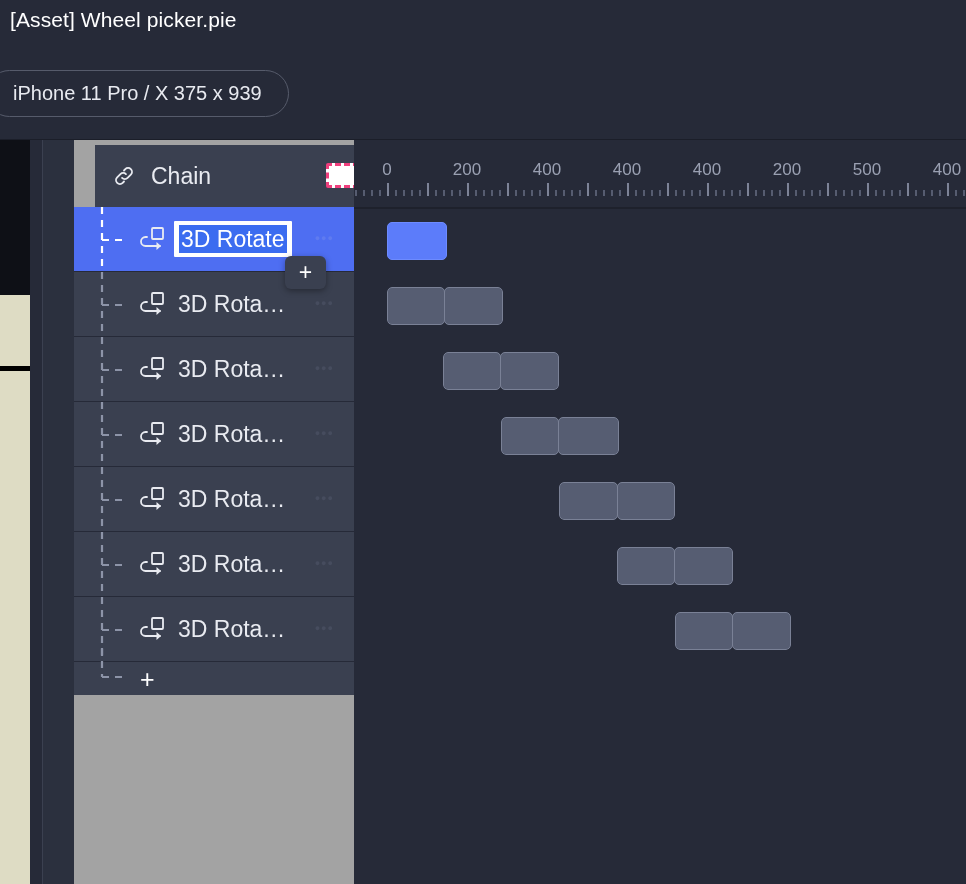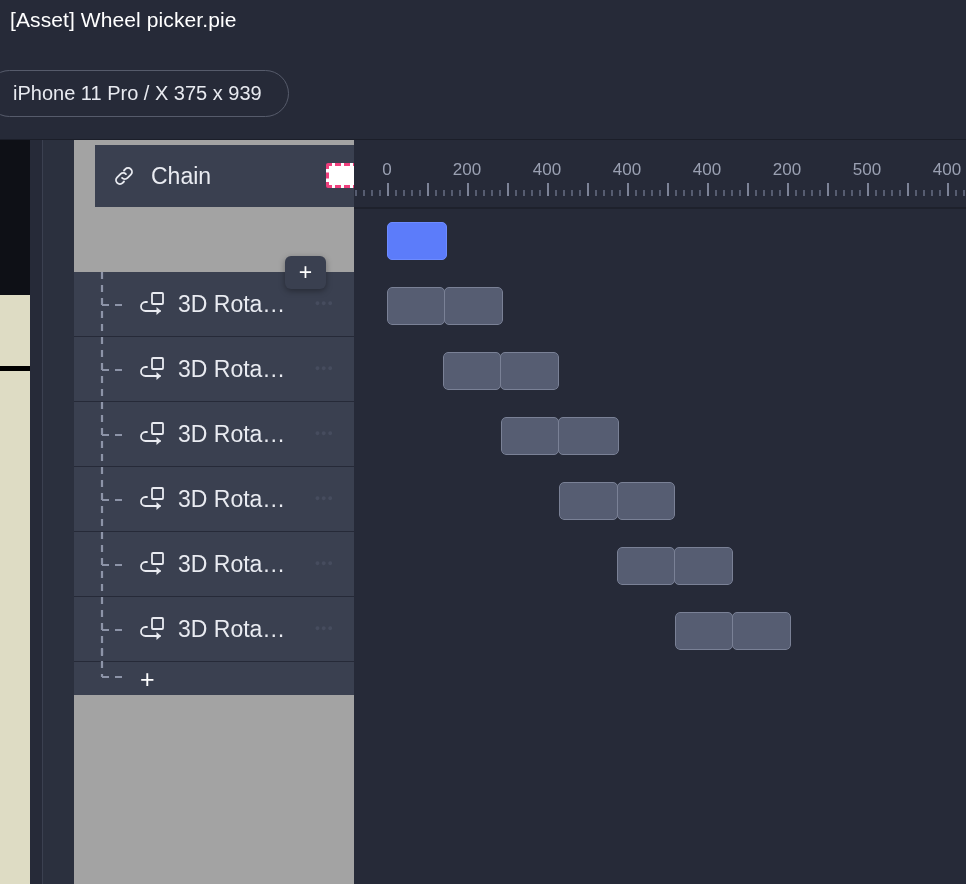--- a/index.html
+++ b/index.html
@@ -191,20 +191,35 @@
 
     <div class="chain-header">
       <svg class="chain-icon" viewBox="0 0 24 24" fill="none" stroke="#e9ebf1" stroke-width="1.7" stroke-linecap="round">
         <path d="M10.2 13.8a3.6 3.6 0 0 0 5.1 0l3-3a3.6 3.6 0 1 0-5.1-5.1l-1.2 1.2"></path>
         <path d="M13.8 10.2a3.6 3.6 0 0 0-5.1 0l-3 3a3.6 3.6 0 1 0 5.1 5.1l1.2-1.2"></path>
       </svg>
       <span class="chain-label">Chain</span>
       <div class="marching-rect"></div>
     </div>
 
+    <div class="row selected" style="top:67px;">
+      <svg class="tree" viewBox="0 0 34 65">
+        <path d="M6 0 V65" stroke="#ffffff" stroke-width="2.2" stroke-dasharray="7 6" fill="none"></path>
+        <path d="M6 33 H28" stroke="#ffffff" stroke-width="2.2" stroke-dasharray="7 6" fill="none"></path>
+      </svg>
+      <svg class="rot-icon" viewBox="0 0 30 30" fill="none" stroke="#e9ebf1" stroke-width="1.8">
+        <rect x="14" y="3" width="11" height="11" rx="1"></rect>
+        <path d="M22 21 H7.5a4.5 4.5 0 0 1 0-9H9" stroke-linecap="round"></path>
+        <path d="M18.5 17 L23 21 L18.5 25 Z" fill="#e9ebf1" stroke="none"></path>
+      </svg>
+      <div class="name-editor">
+        <span class="sel-text">3D Rotate</span>
+      </div>
+      <span class="row-dots">●●●</span>
+    </div>
 
     <div class="row" style="top:132px;">
       <svg class="tree" viewBox="0 0 34 65">
         <path d="M6 0 V65" stroke="#8d94a8" stroke-width="2.2" stroke-dasharray="7 6" fill="none"></path>
         <path d="M6 33 H28" stroke="#8d94a8" stroke-width="2.2" stroke-dasharray="7 6" fill="none"></path>
       </svg>
       <svg class="rot-icon" viewBox="0 0 30 30" fill="none" stroke="#e9ebf1" stroke-width="1.8">
         <rect x="14" y="3" width="11" height="11" rx="1"></rect>
         <path d="M22 21 H7.5a4.5 4.5 0 0 1 0-9H9" stroke-linecap="round"></path>
         <path d="M18.5 17 L23 21 L18.5 25 Z" fill="#e9ebf1" stroke="none"></path>

